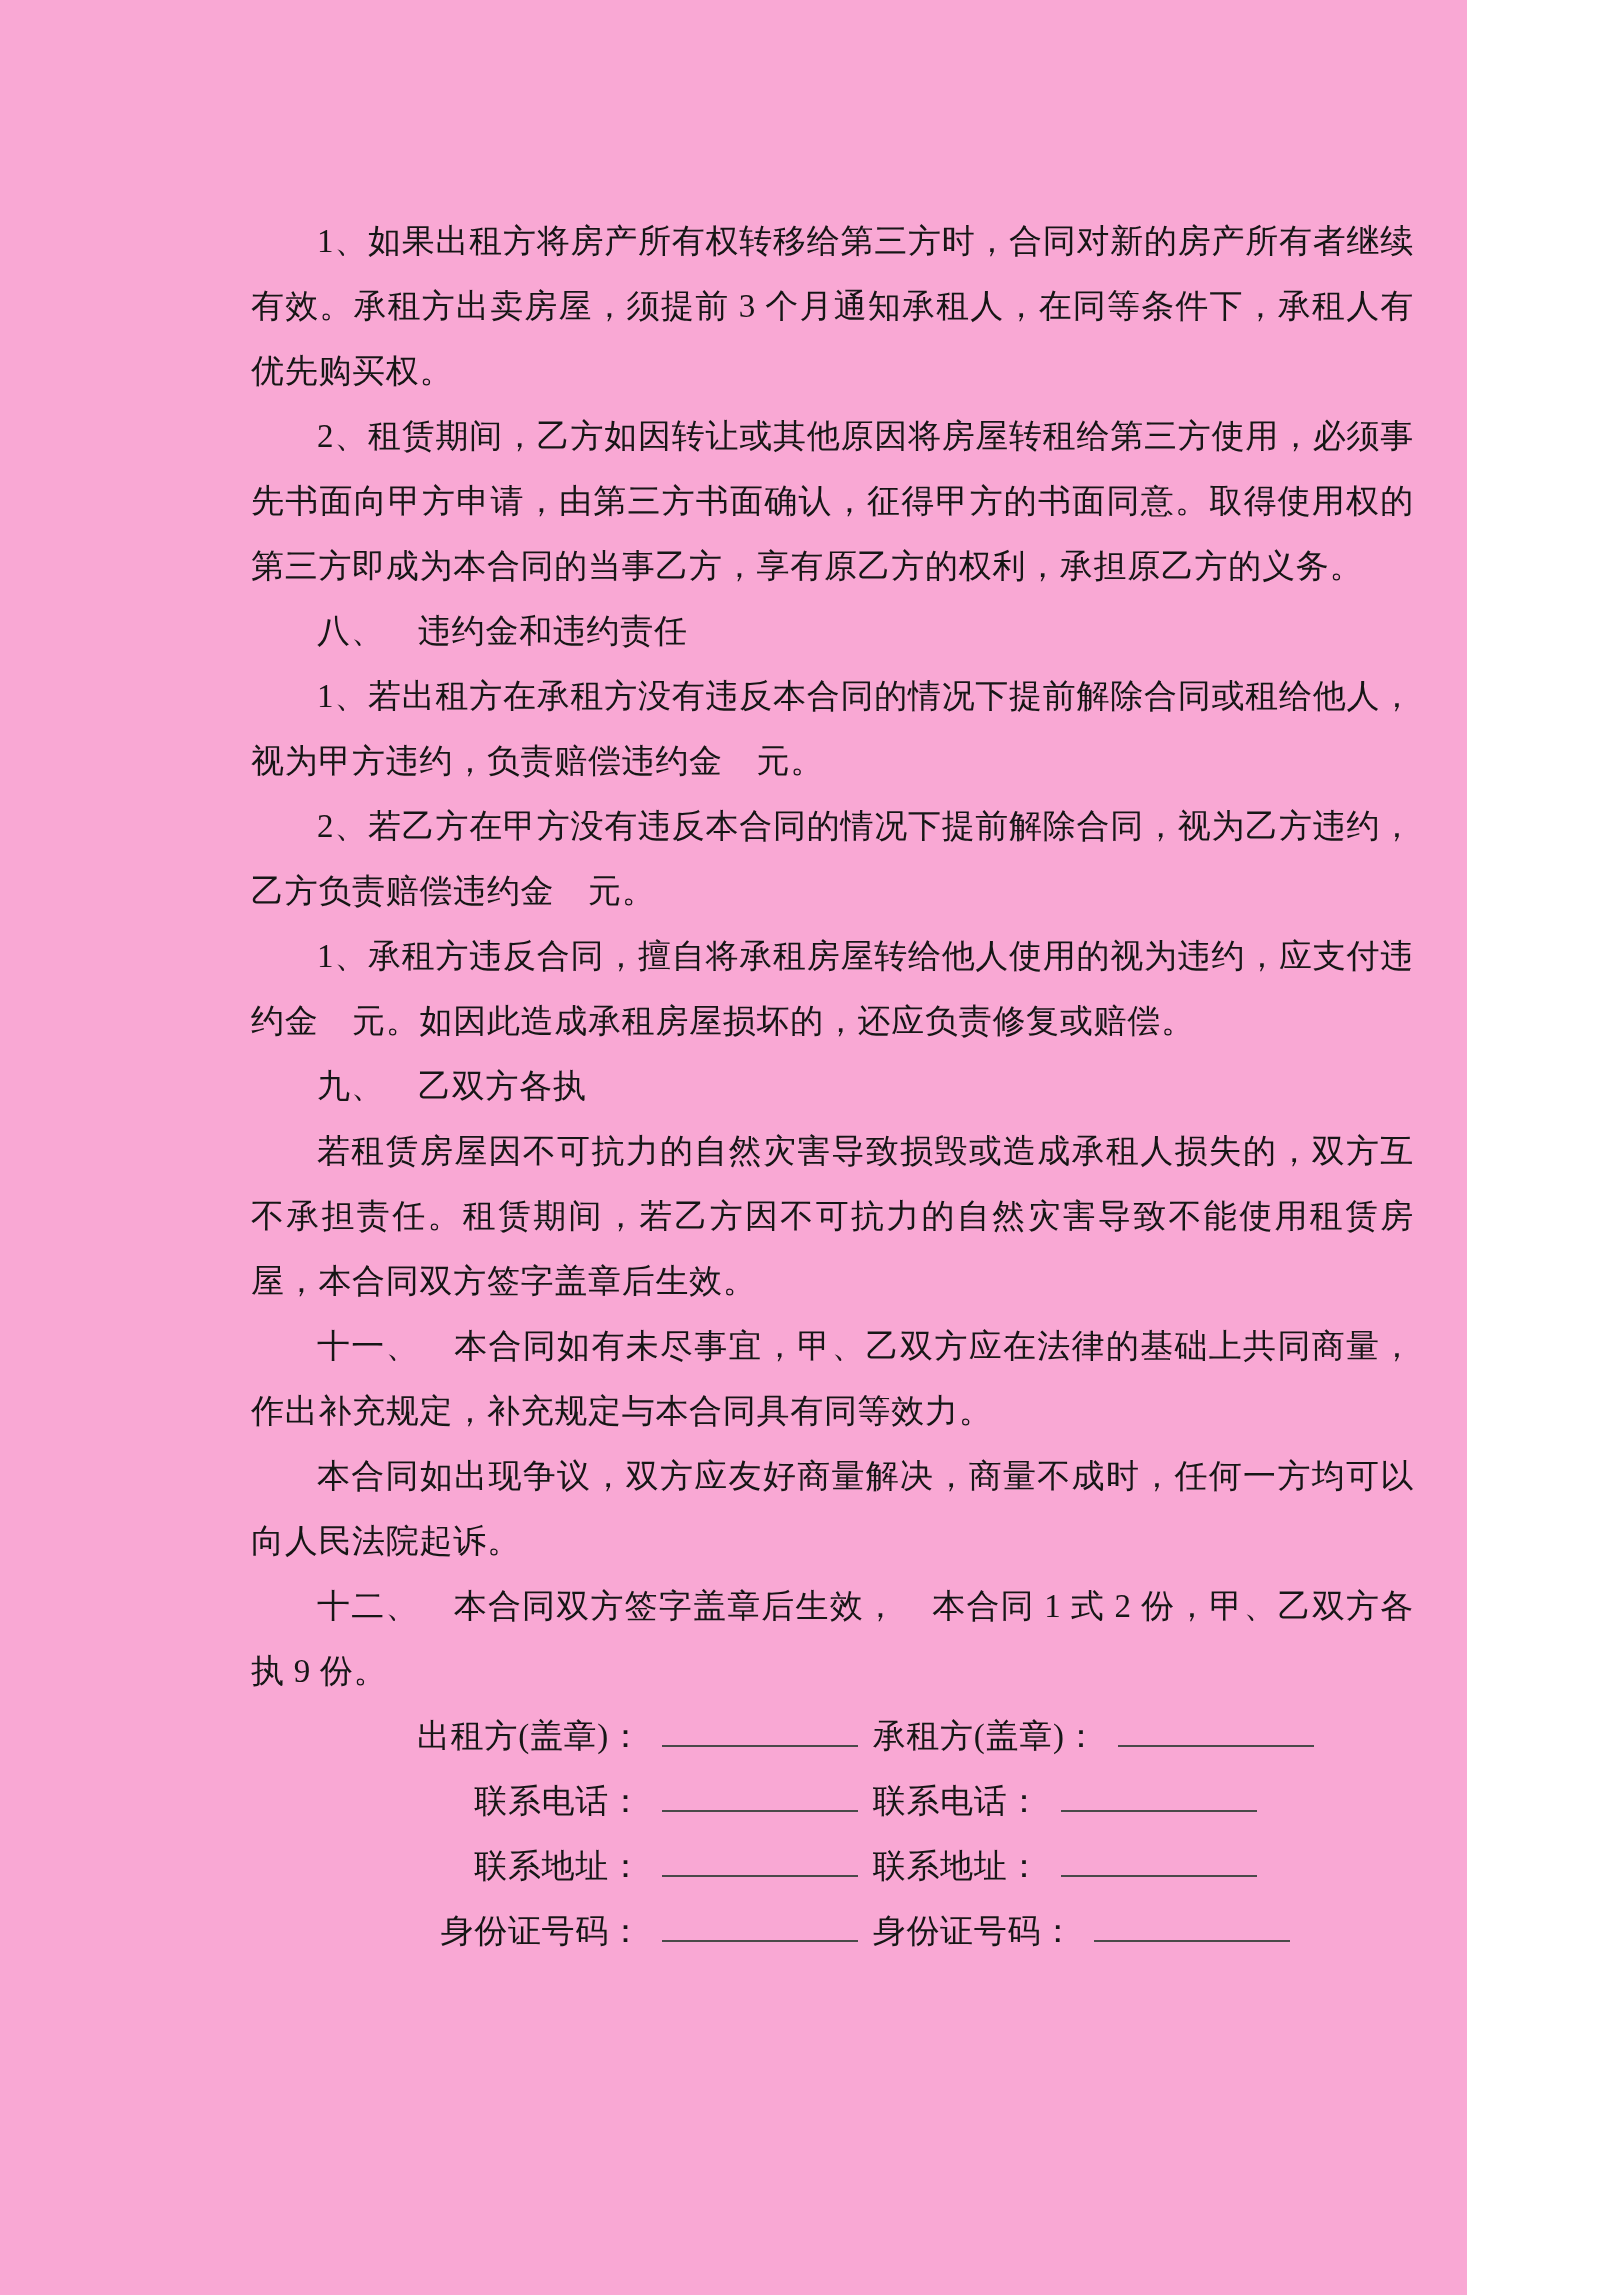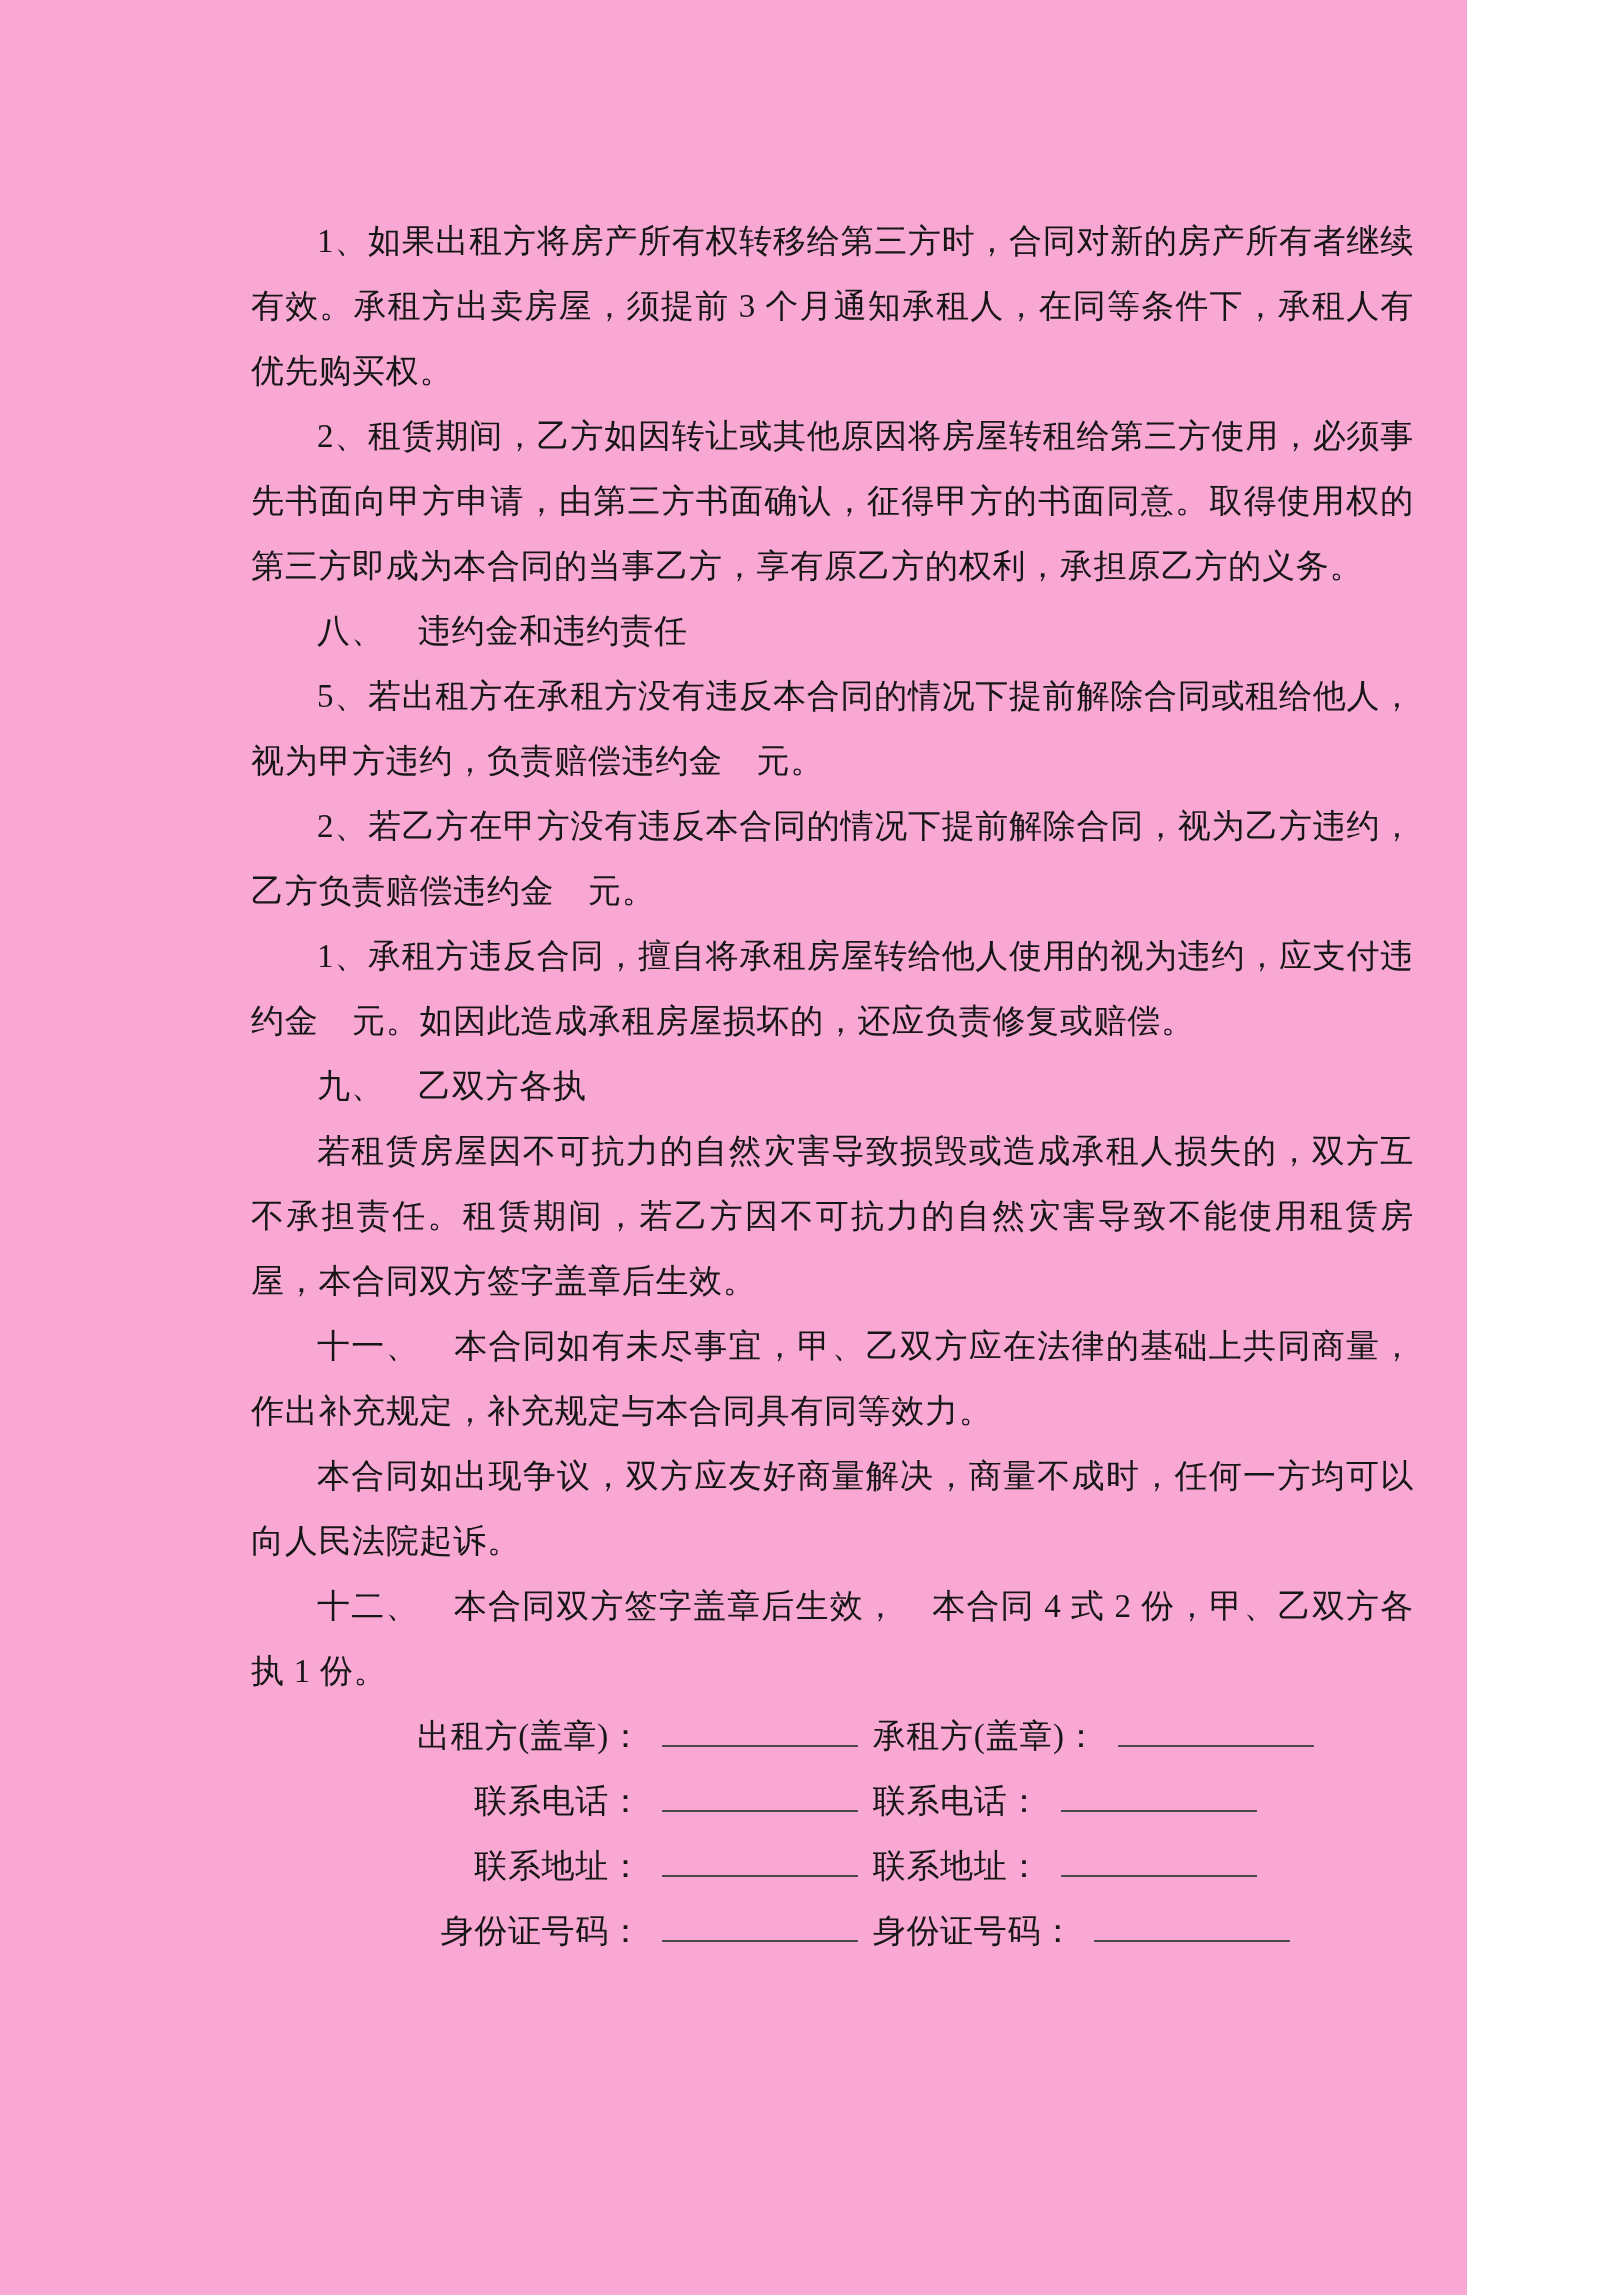--- a/index.html
+++ b/index.html
@@ -54,28 +54,28 @@
 </style>
 </head>
 <body>
 
 <div class="page">
   <div class="content">
 
     <p class="para">1、如果出租方将房产所有权转移给第三方时，合同对新的房产所有者继续有效。承租方出卖房屋，须提前 3 个月通知承租人，在同等条件下，承租人有优先购买权。</p>
     <p class="para">2、租赁期间，乙方如因转让或其他原因将房屋转租给第三方使用，必须事先书面向甲方申请，由第三方书面确认，征得甲方的书面同意。取得使用权的第三方即成为本合同的当事乙方，享有原乙方的权利，承担原乙方的义务。</p>
     <p class="para">八、　违约金和违约责任</p>
-    <p class="para">5、若出租方在承租方没有违反本合同的情况下提前解除合同或租给他人，视为甲方违约，负责赔偿违约金　元。</p>
+    <p class="para">1、若出租方在承租方没有违反本合同的情况下提前解除合同或租给他人，视为甲方违约，负责赔偿违约金　元。</p>
     <p class="para">2、若乙方在甲方没有违反本合同的情况下提前解除合同，视为乙方违约，乙方负责赔偿违约金　元。</p>
     <p class="para">1、承租方违反合同，擅自将承租房屋转给他人使用的视为违约，应支付违约金　元。如因此造成承租房屋损坏的，还应负责修复或赔偿。</p>
     <p class="para">九、　乙双方各执</p>
     <p class="para">若租赁房屋因不可抗力的自然灾害导致损毁或造成承租人损失的，双方互不承担责任。租赁期间，若乙方因不可抗力的自然灾害导致不能使用租赁房屋，本合同双方签字盖章后生效。</p>
     <p class="para">十一、　本合同如有未尽事宜，甲、乙双方应在法律的基础上共同商量，作出补充规定，补充规定与本合同具有同等效力。</p>
     <p class="para">本合同如出现争议，双方应友好商量解决，商量不成时，任何一方均可以向人民法院起诉。</p>
-    <p class="para">十二、　本合同双方签字盖章后生效，　本合同 4 式 2 份，甲、乙双方各执 1 份。</p>
+    <p class="para">十二、　本合同双方签字盖章后生效，　本合同 1 式 2 份，甲、乙双方各执 9 份。</p>
 
     <div class="sig-row">
       <span class="sig-label">出租方(盖章)：</span><span class="sig-blank"></span><span class="sig-label">承租方(盖章)：</span><span class="sig-blank last"></span>
     </div>
 
 
     <div class="sig-row">
       <span class="sig-label">联系电话：</span><span class="sig-blank"></span><span class="sig-label">联系电话：</span><span class="sig-blank last"></span>
     </div>
 

